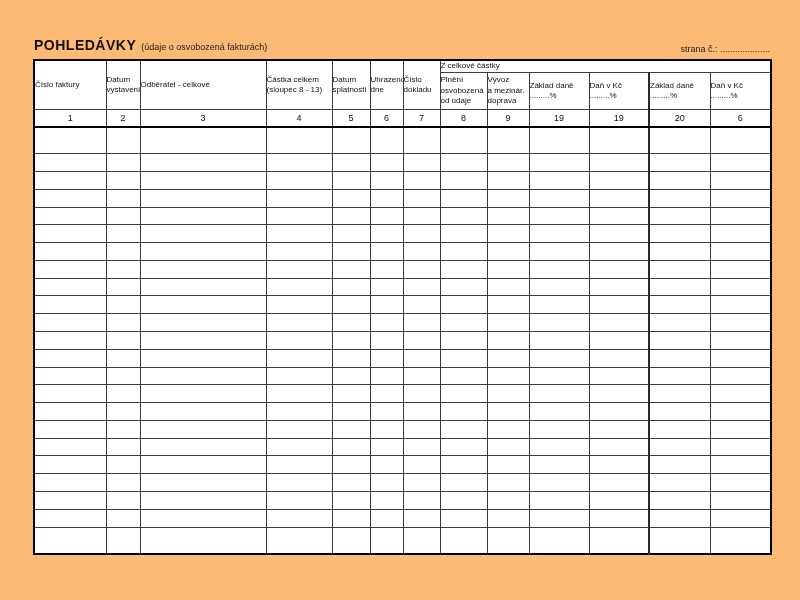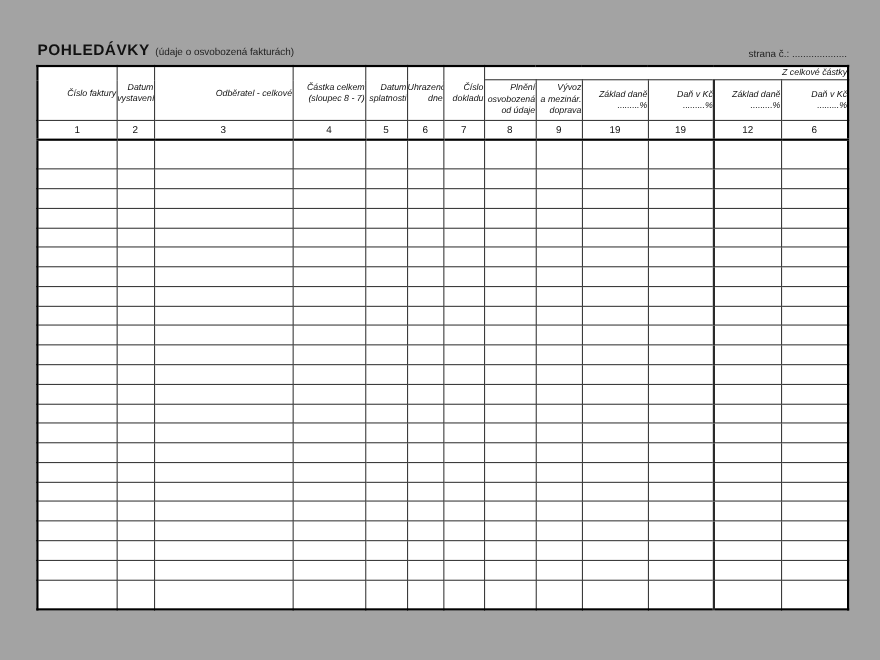--- a/index.html
+++ b/index.html
@@ -9,21 +9,21 @@
     height: 600px;
     background: #ffffff;
     font-family: "Liberation Sans", sans-serif;
     color: #1a1a1a;
     overflow: hidden;
   }
   .sheet {
     position: relative;
     width: 800px;
     height: 600px;
-    background: #a3a3a3;
+    background: #fdba74;
   }
   .title-block {
     position: absolute;
     left: 34px;
     top: 37px;
     display: flex;
     align-items: baseline;
     gap: 5px;
     white-space: nowrap;
   }
@@ -59,25 +59,24 @@
   .form-table td {
     border: 1px solid #3c3c3c;
     padding: 0;
     margin: 0;
     overflow: hidden;
   }
   .form-table thead th {
     font-weight: normal;
     font-size: 8px;
     line-height: 1.3;
-    text-align: right;
+    text-align: left;
     vertical-align: middle;
     white-space: pre-line;
     color: #111;
-    font-style: italic;
   }
   tr.band-row th {
     height: 11px;
     font-size: 8px;
   }
   tr.sub-row th {
     height: 36px;
   }
   tr.num-row td {
     height: 16px;
@@ -122,21 +121,21 @@
         <col style="width:61px">
       <col style="width:61px">
     </colgroup>
     <thead>
       <tr class="band-row">
         <th rowspan="2">Číslo faktury</th>
         <th rowspan="2">Datum
 vystavení</th>
         <th rowspan="2">Odběratel - celkové</th>
         <th rowspan="2">Částka celkem
-(sloupec 8 - 7)</th>
+(sloupec 8 - 13)</th>
         <th rowspan="2">Datum
 splatnosti</th>
         <th rowspan="2">Uhrazeno
 dne</th>
         <th rowspan="2">Číslo
 dokladu</th>
         <th colspan="6">Z celkové částky</th>
       </tr>
       <tr class="sub-row">
         <th>Plnění
@@ -159,21 +158,21 @@
         <td>2</td>
         <td>3</td>
         <td>4</td>
         <td>5</td>
         <td>6</td>
         <td>7</td>
         <td>8</td>
         <td>9</td>
         <td>19</td>
         <td>19</td>
-        <td class="thick-left">12</td>
+        <td class="thick-left">20</td>
         <td>6</td>
       </tr>
     </thead>
     <tbody>
         <tr>
           <td></td>
           <td></td>
           <td></td>
           <td></td>
           <td></td>

